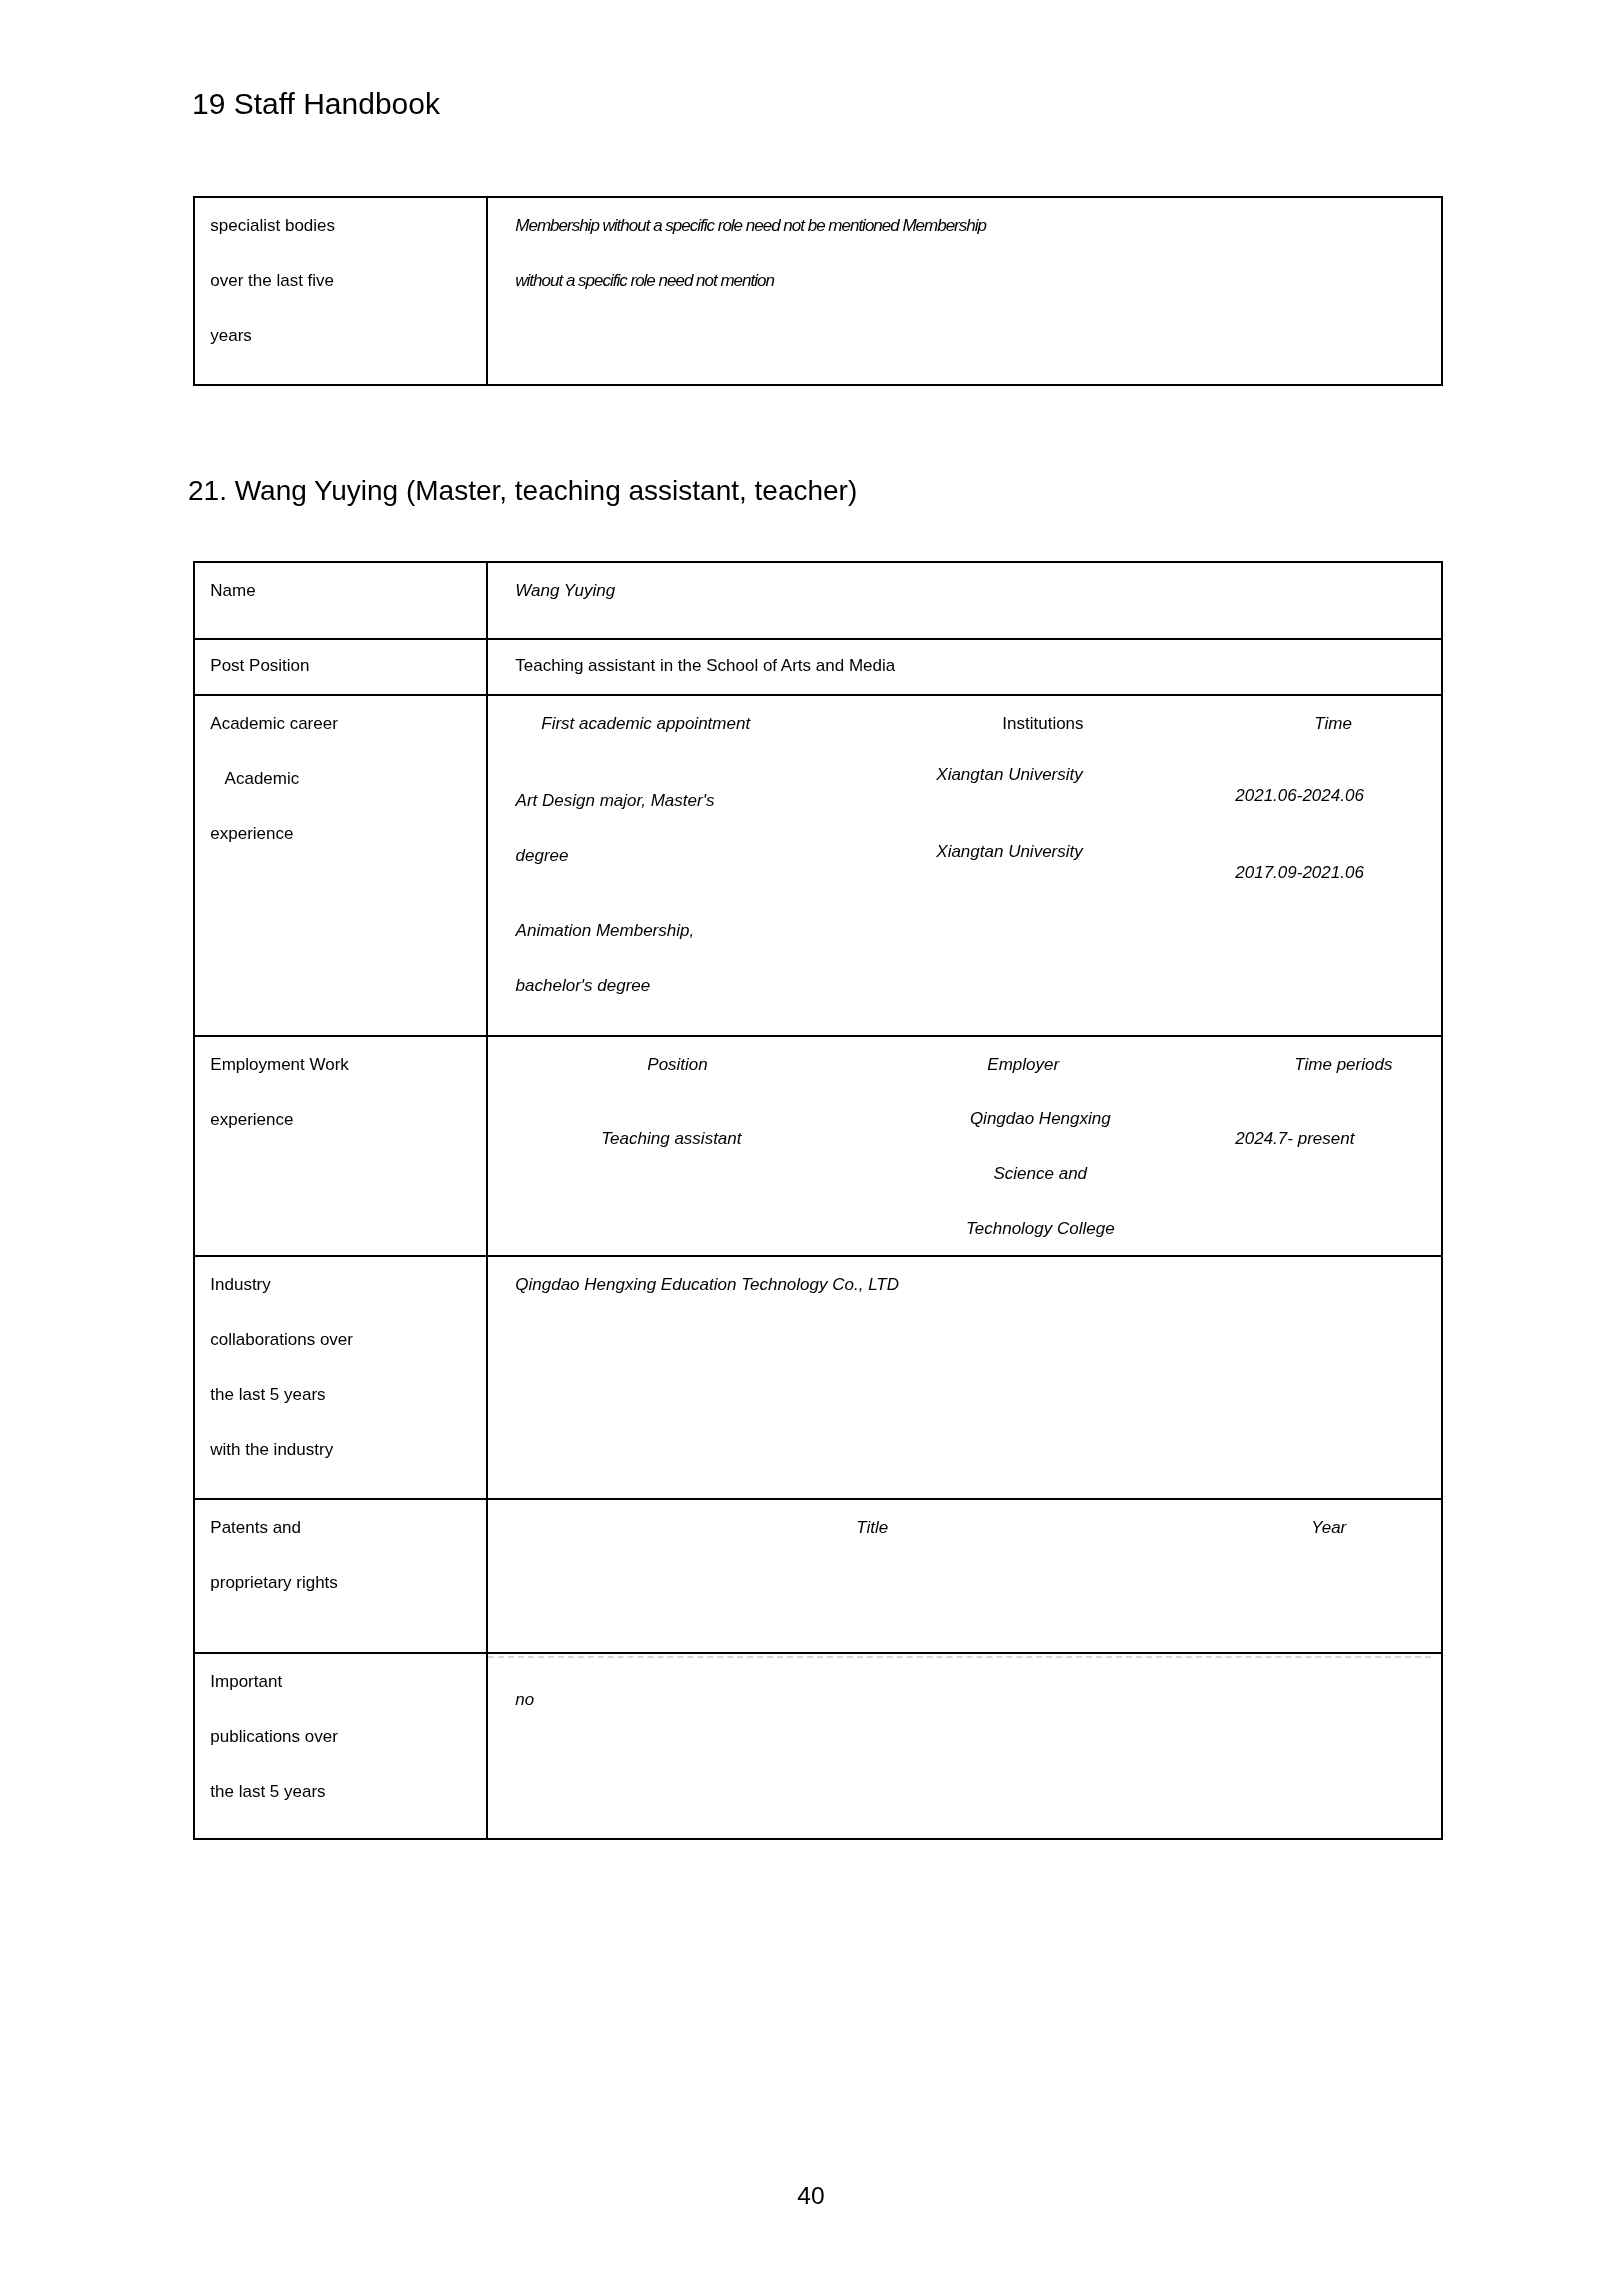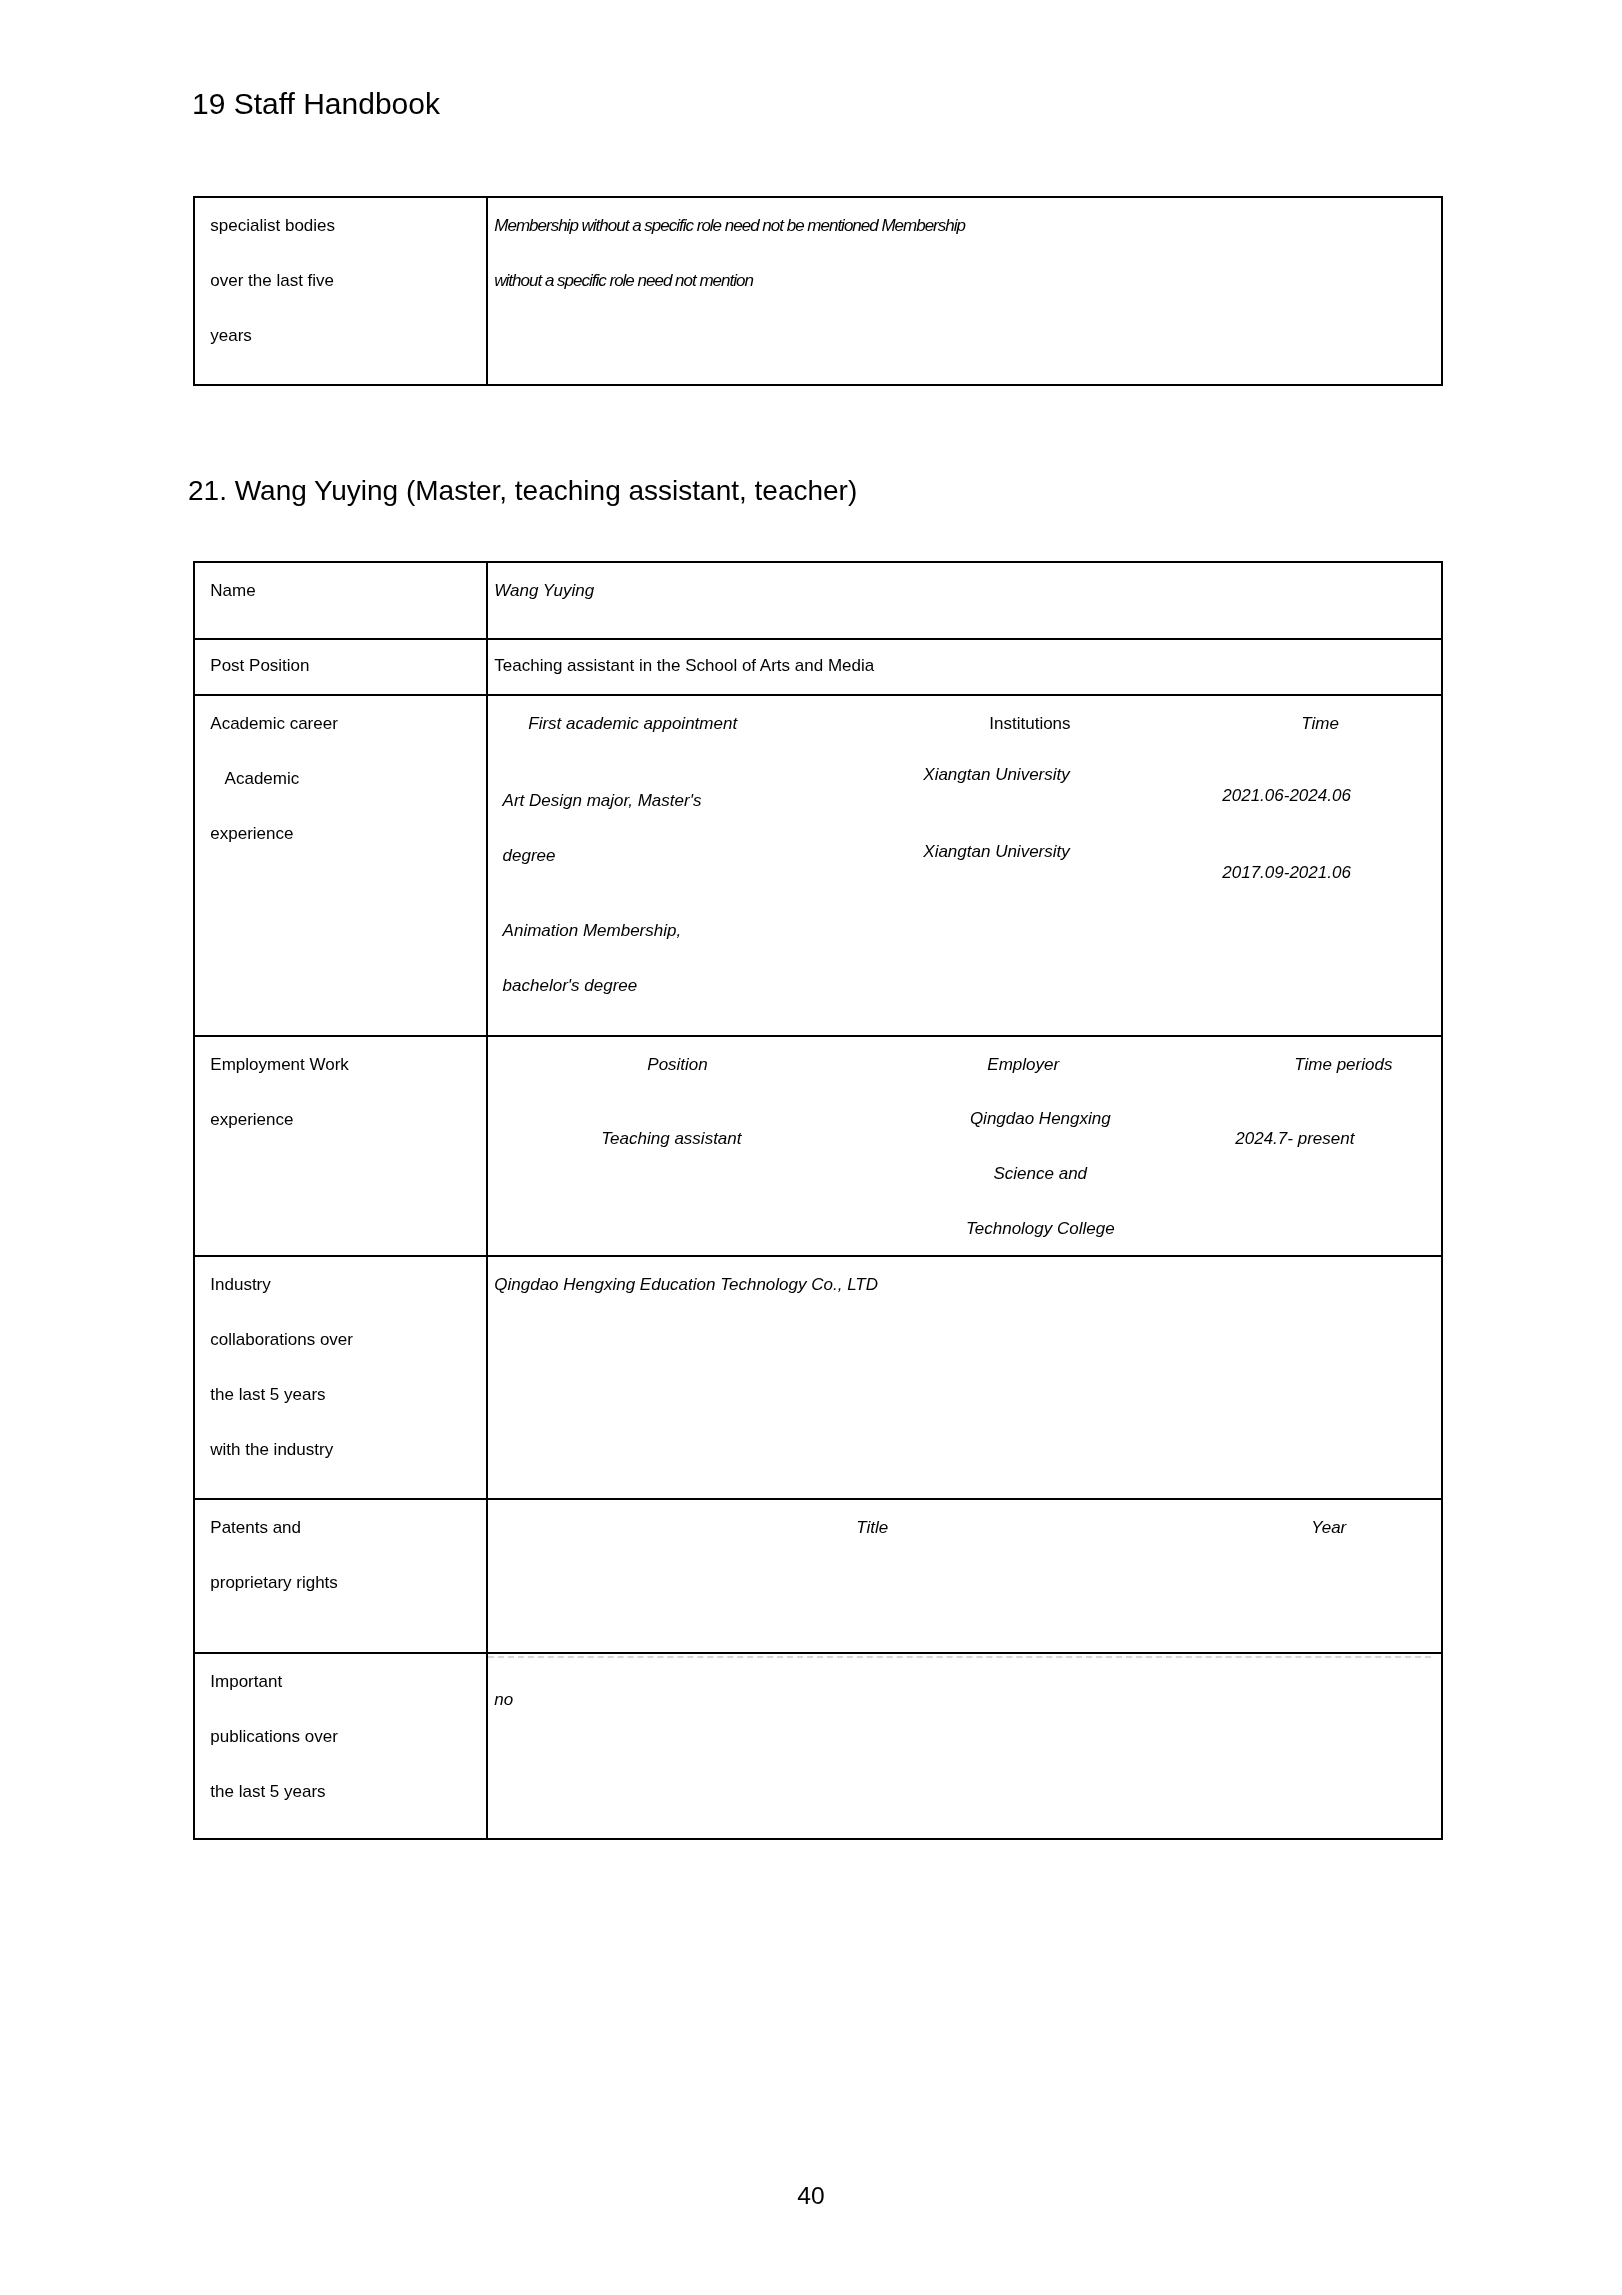--- a/index.html
+++ b/index.html
@@ -13,21 +13,21 @@
   }
   .tbl {
     position: absolute; left: 193px; width: 1250px;
     border-collapse: collapse; table-layout: fixed;
   }
   .tbl td {
     border: 2px solid #000; vertical-align: top; padding: 0;
     font-size: 17px; line-height: 55px;
   }
   .tbl td.lab { width: 276px; padding-left: 15.3px; }
-  .tbl td.val { padding-left: 6px; font-style: italic; }
+  .tbl td.val { padding-left: 27px; font-style: italic; }
   .tbl td.val.up { font-style: normal; }
   .cond { letter-spacing: -1px; }
   .top-table { top: 196px; }
   .top-table td { height: 186px; }
   .section-title {
     position: absolute; left: 188px; top: 466px;
     font-size: 28px; line-height: 49px;
   }
   .main-table { top: 561px; }
   .r-name td { height: 75px; }
@@ -82,21 +82,21 @@
   <tr class="r-post">
     <td class="lab" style="line-height:51px;">Post Position</td>
     <td class="val up" style="line-height:51px;">Teaching assistant in the School of Arts and Media</td>
   </tr>
   <tr class="r-acad">
     <td class="lab">
       <div>Academic career</div>
       <div style="padding-left:14.3px;">Academic</div>
       <div>experience</div>
     </td>
-    <td class="val" style="padding-left:0;">
+    <td class="val" style="padding-left:13px;">
       <div class="grid3">
         <span class="abs" style="left:40px; top:0;">First academic appointment</span>
         <span class="abs" style="left:501px; top:0; font-style:normal;">Institutions</span>
         <span class="abs" style="left:813px; top:0;">Time</span>
 
         <span class="abs" style="left:14.3px; top:77px;">Art Design major, Master's</span>
         <span class="abs" style="left:14.3px; top:132px;">degree</span>
         <span class="abs" style="left:14.3px; top:207px;">Animation Membership,</span>
         <span class="abs" style="left:14.3px; top:262px;">bachelor's degree</span>
 

